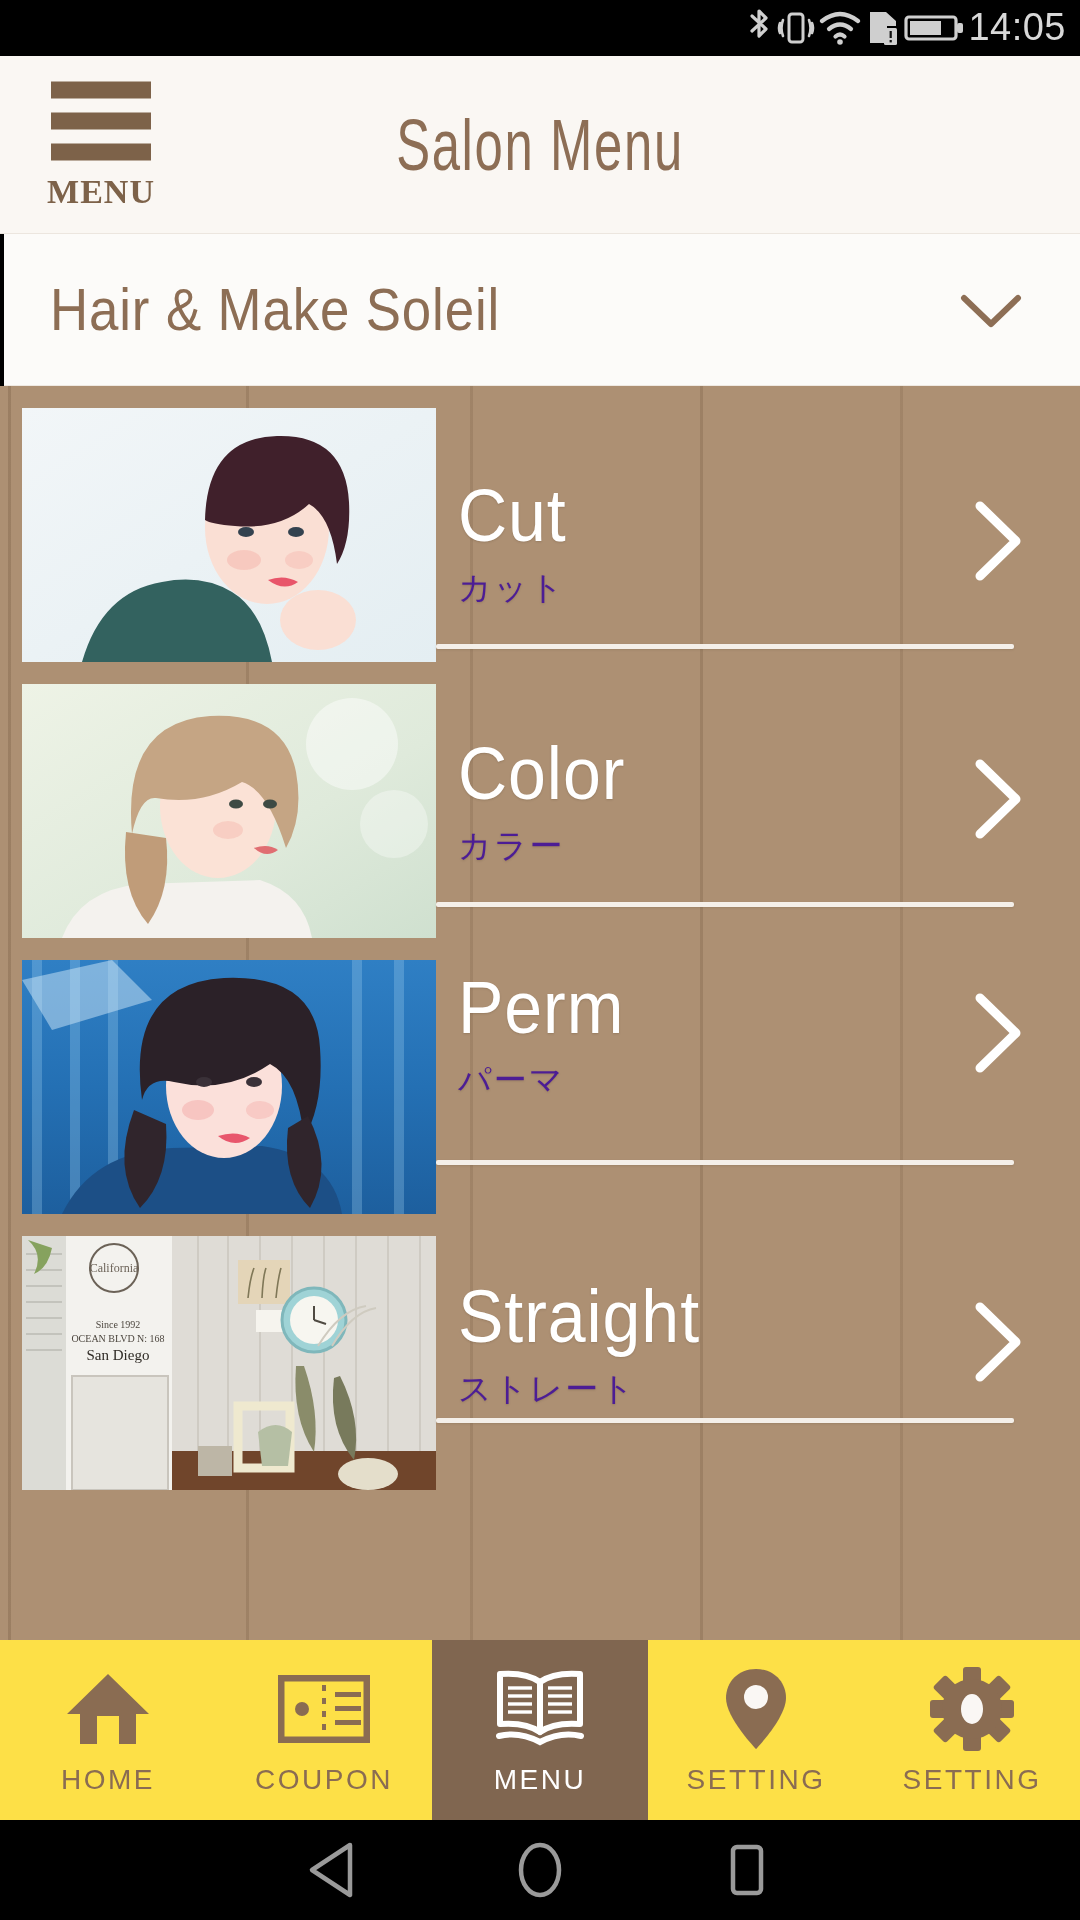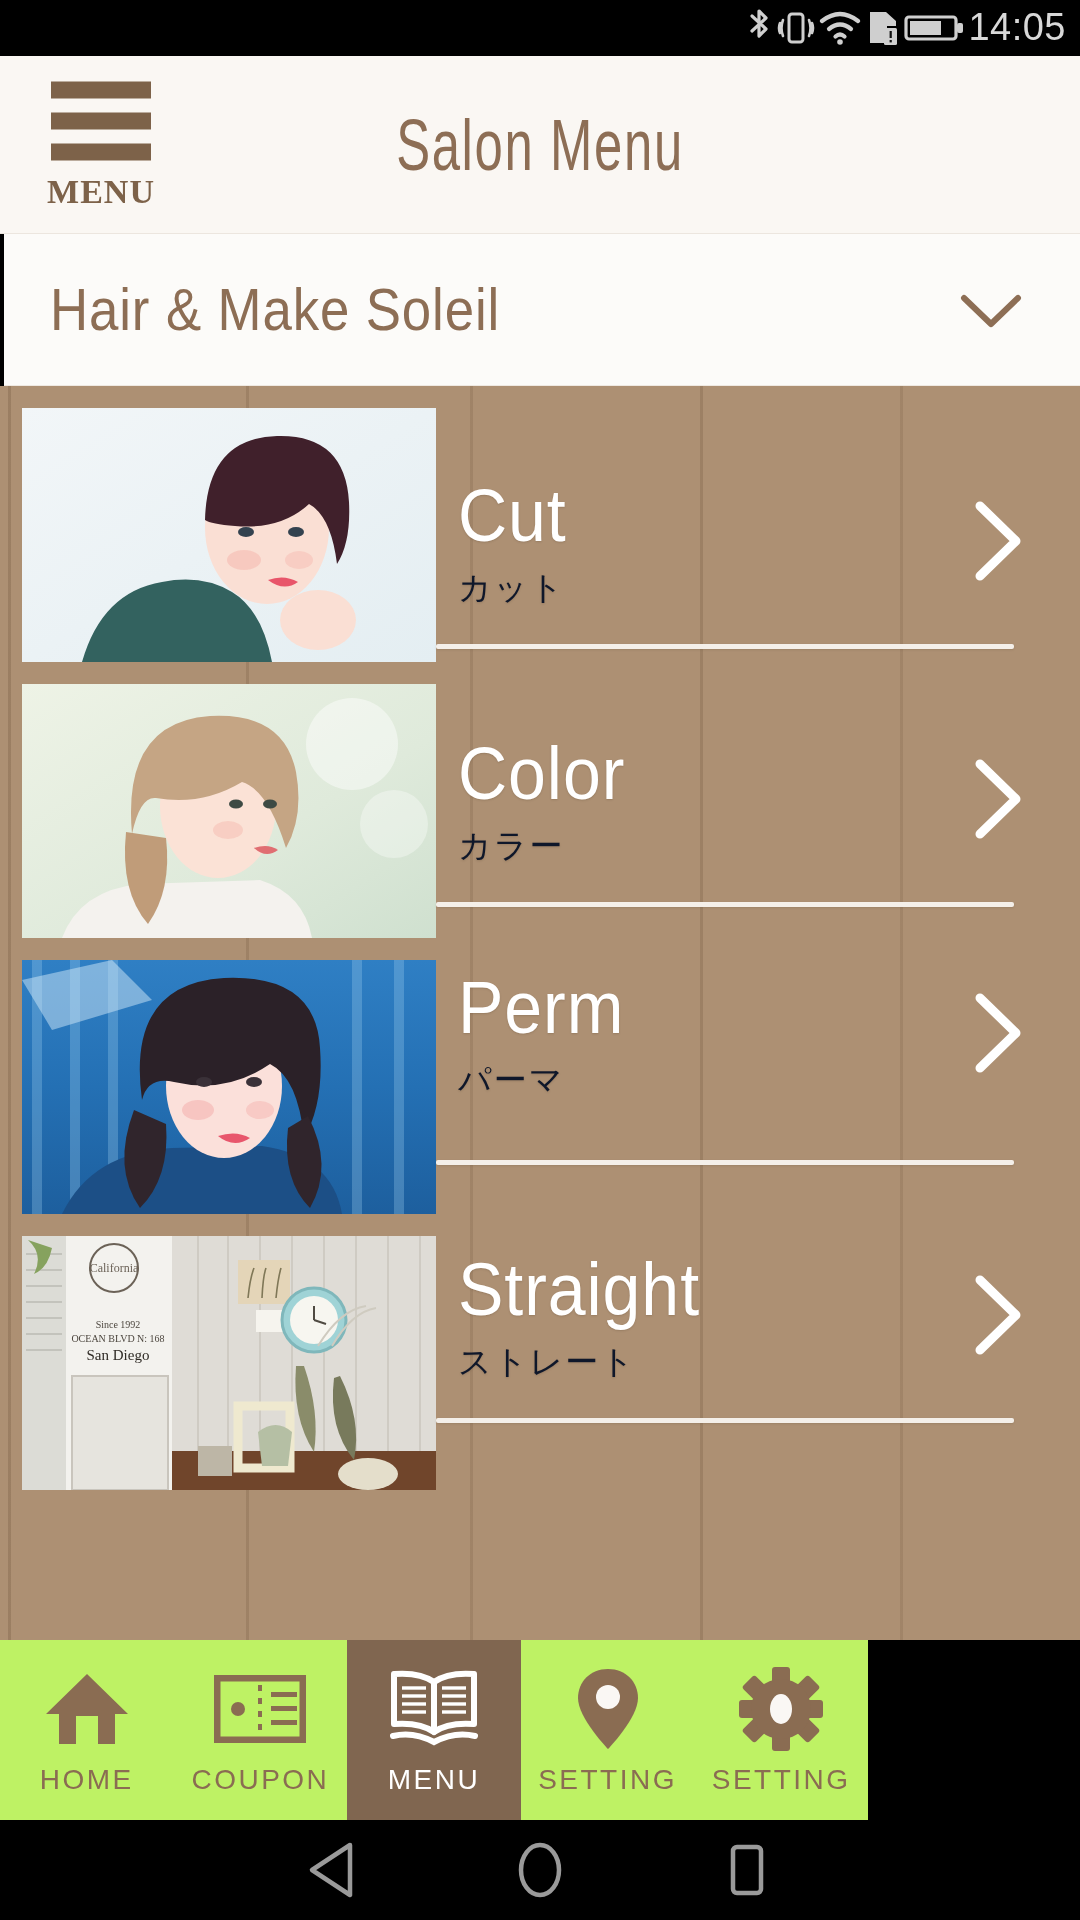--- a/index.html
+++ b/index.html
@@ -98,34 +98,34 @@
   .row-texts{ padding-left:22px; flex:1; }
   .row-en{
     font-family:"Liberation Sans", sans-serif; font-weight:300;
     font-size:74px; color:#ffffff; letter-spacing:1px; line-height:1.0;
     transform:scaleX(0.92); transform-origin:left center;
     text-shadow:0 1px 2px rgba(90,70,50,.25);
   }
   .row-jp{
     margin-top:18px;
     font-family:"DejaVu Sans", sans-serif; font-weight:400;
-    font-size:33px; color:#0f172a; letter-spacing:2px; line-height:1;
+    font-size:33px; color:#4c1d95; letter-spacing:2px; line-height:1;
     text-shadow:0 1px 2px rgba(90,70,50,.25);
   }
   .chev-right{ width:62px; height:86px; margin-right:52px; flex:0 0 auto; }
   .sep{
     position:absolute; left:0; width:578px; height:5px;
     background:#f4efe9; border-radius:2px;
     box-shadow:0 1px 2px rgba(90,70,50,.18);
   }
 
   
   .tabbar{
-    position:absolute; top:1640px; left:0; width:868px; height:180px;
-    display:flex; background:#bef264; overflow:hidden;
+    position:absolute; top:1640px; left:0; width:1080px; height:180px;
+    display:flex; background:#fde047; overflow:hidden;
   }
   .tab{
     flex:1; display:flex; flex-direction:column; align-items:center;
     justify-content:center; gap:14px; position:relative; cursor:pointer;
   }
   .tab.active{ background:#806650; }
   .tab .ticon{ height:86px; display:flex; align-items:center; justify-content:center; }
   .tab .tlabel{
     font-family:"Liberation Sans", sans-serif; font-weight:400;
     font-size:28px; letter-spacing:2.5px; color:#8a6c52; line-height:1;
@@ -363,21 +363,21 @@
         <div class="row-texts">
           <div class="row-en">Perm</div>
           <div class="row-jp">パーマ</div>
         </div>
         <svg class="chev-right" viewBox="0 0 62 86">
           <path d="M14 8 L50 43 L14 78" fill="none" stroke="#fff" stroke-width="9" stroke-linecap="round" stroke-linejoin="round"></path>
         </svg>
       </div>
       <div class="sep" style="top:774px"></div>
 
-      <div class="row" style="top:774px">
+      <div class="row" style="top:801px">
         <div class="row-texts">
           <div class="row-en">Straight</div>
           <div class="row-jp">ストレート</div>
         </div>
         <svg class="chev-right" viewBox="0 0 62 86">
           <path d="M14 8 L50 43 L14 78" fill="none" stroke="#fff" stroke-width="9" stroke-linecap="round" stroke-linejoin="round"></path>
         </svg>
       </div>
       <div class="sep" style="top:1032px"></div>
     </div>

